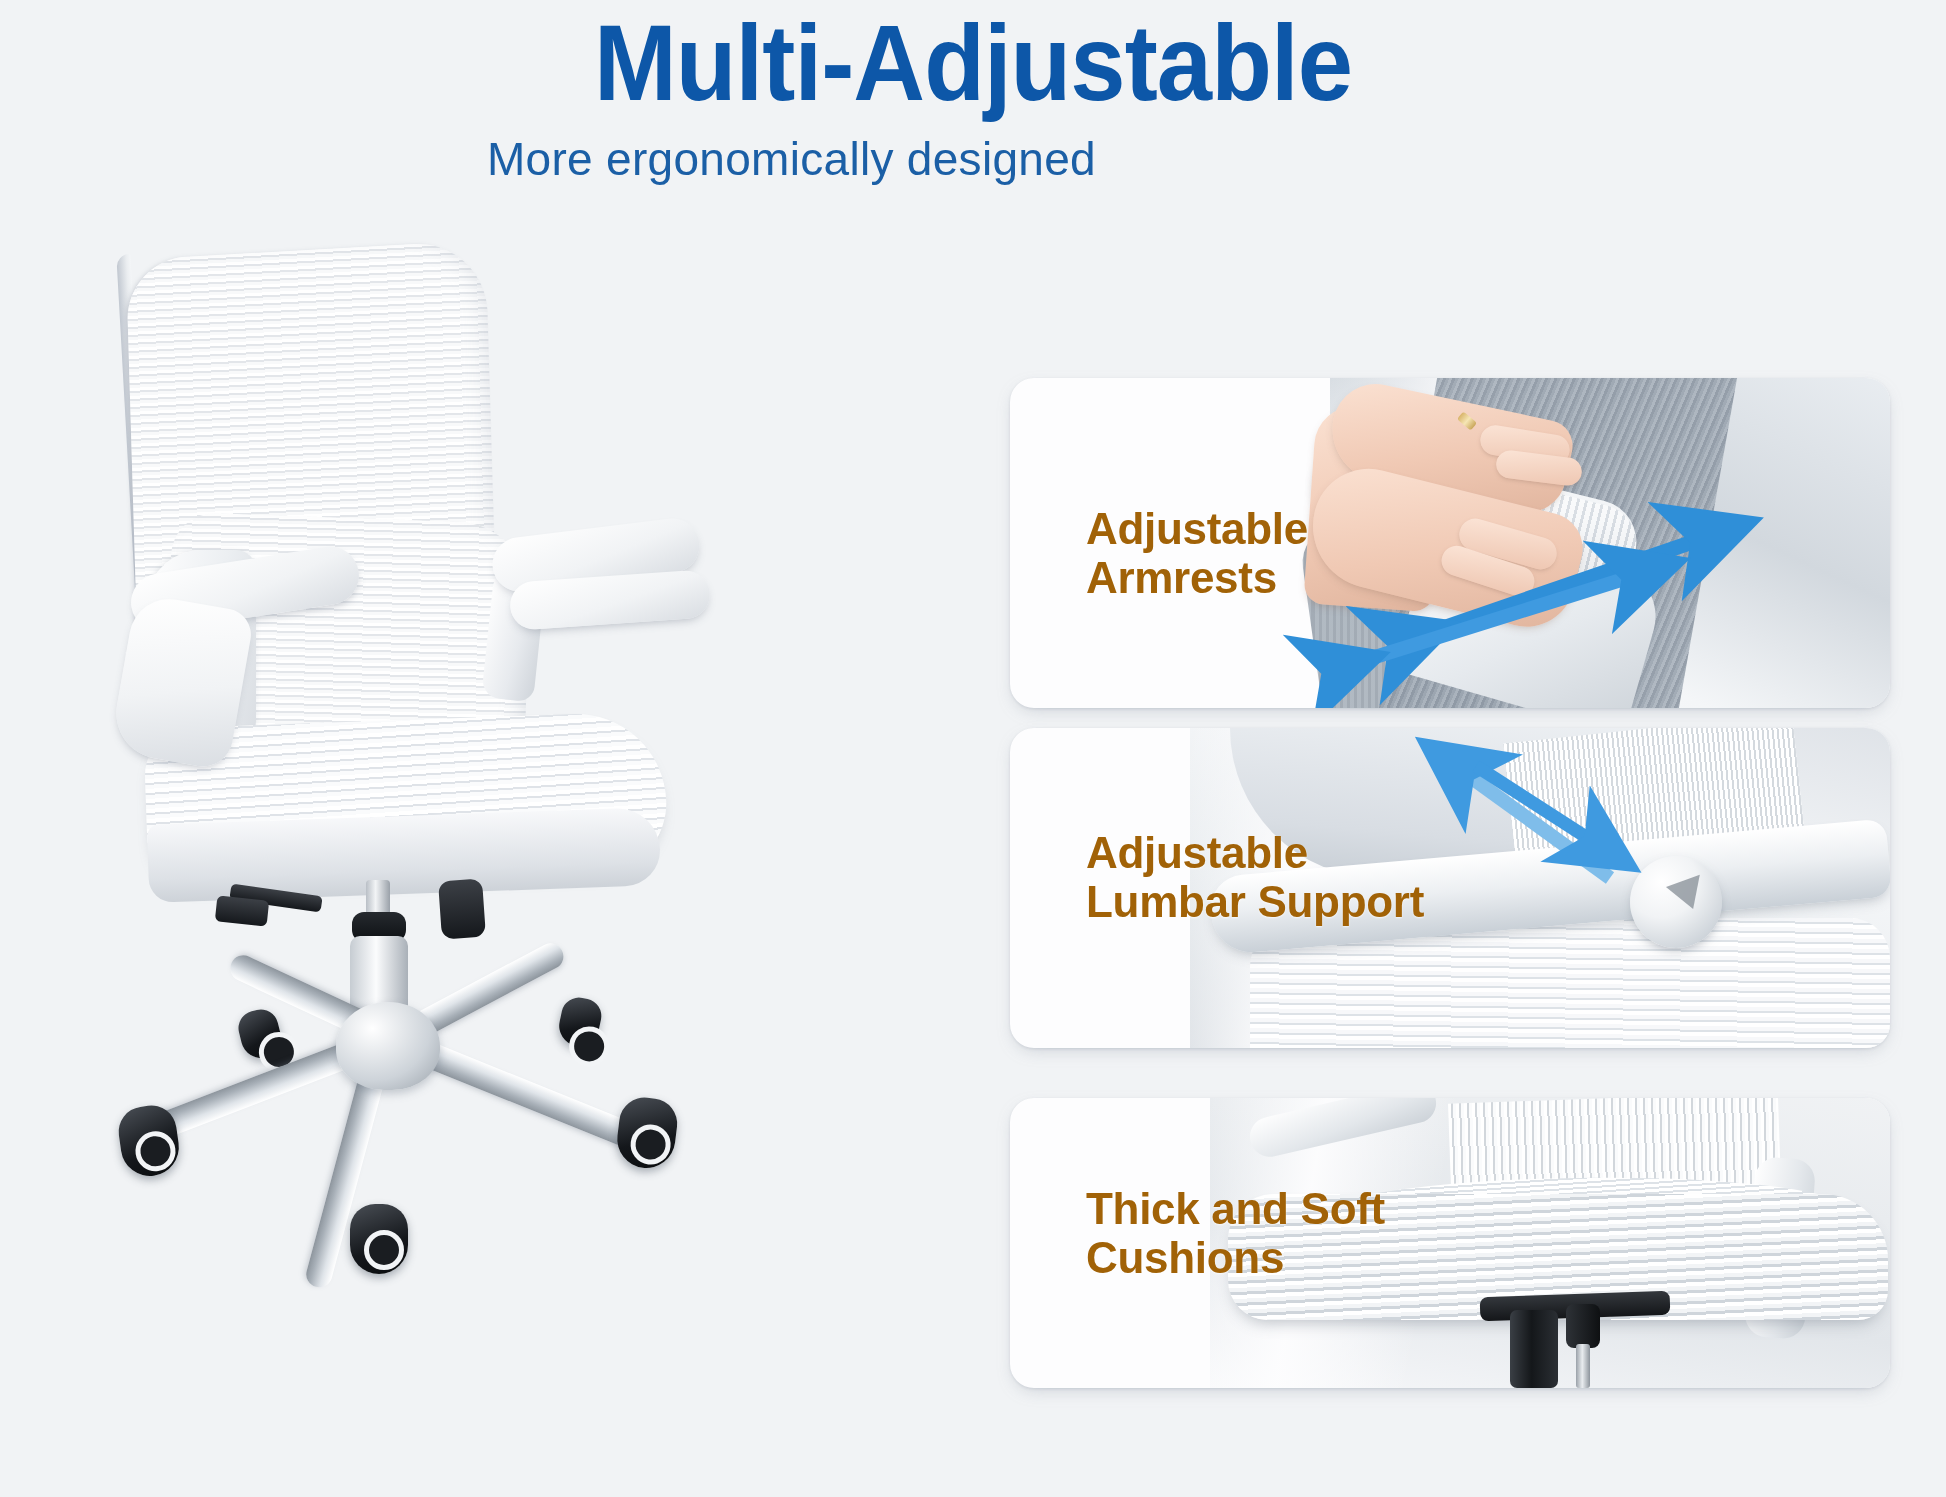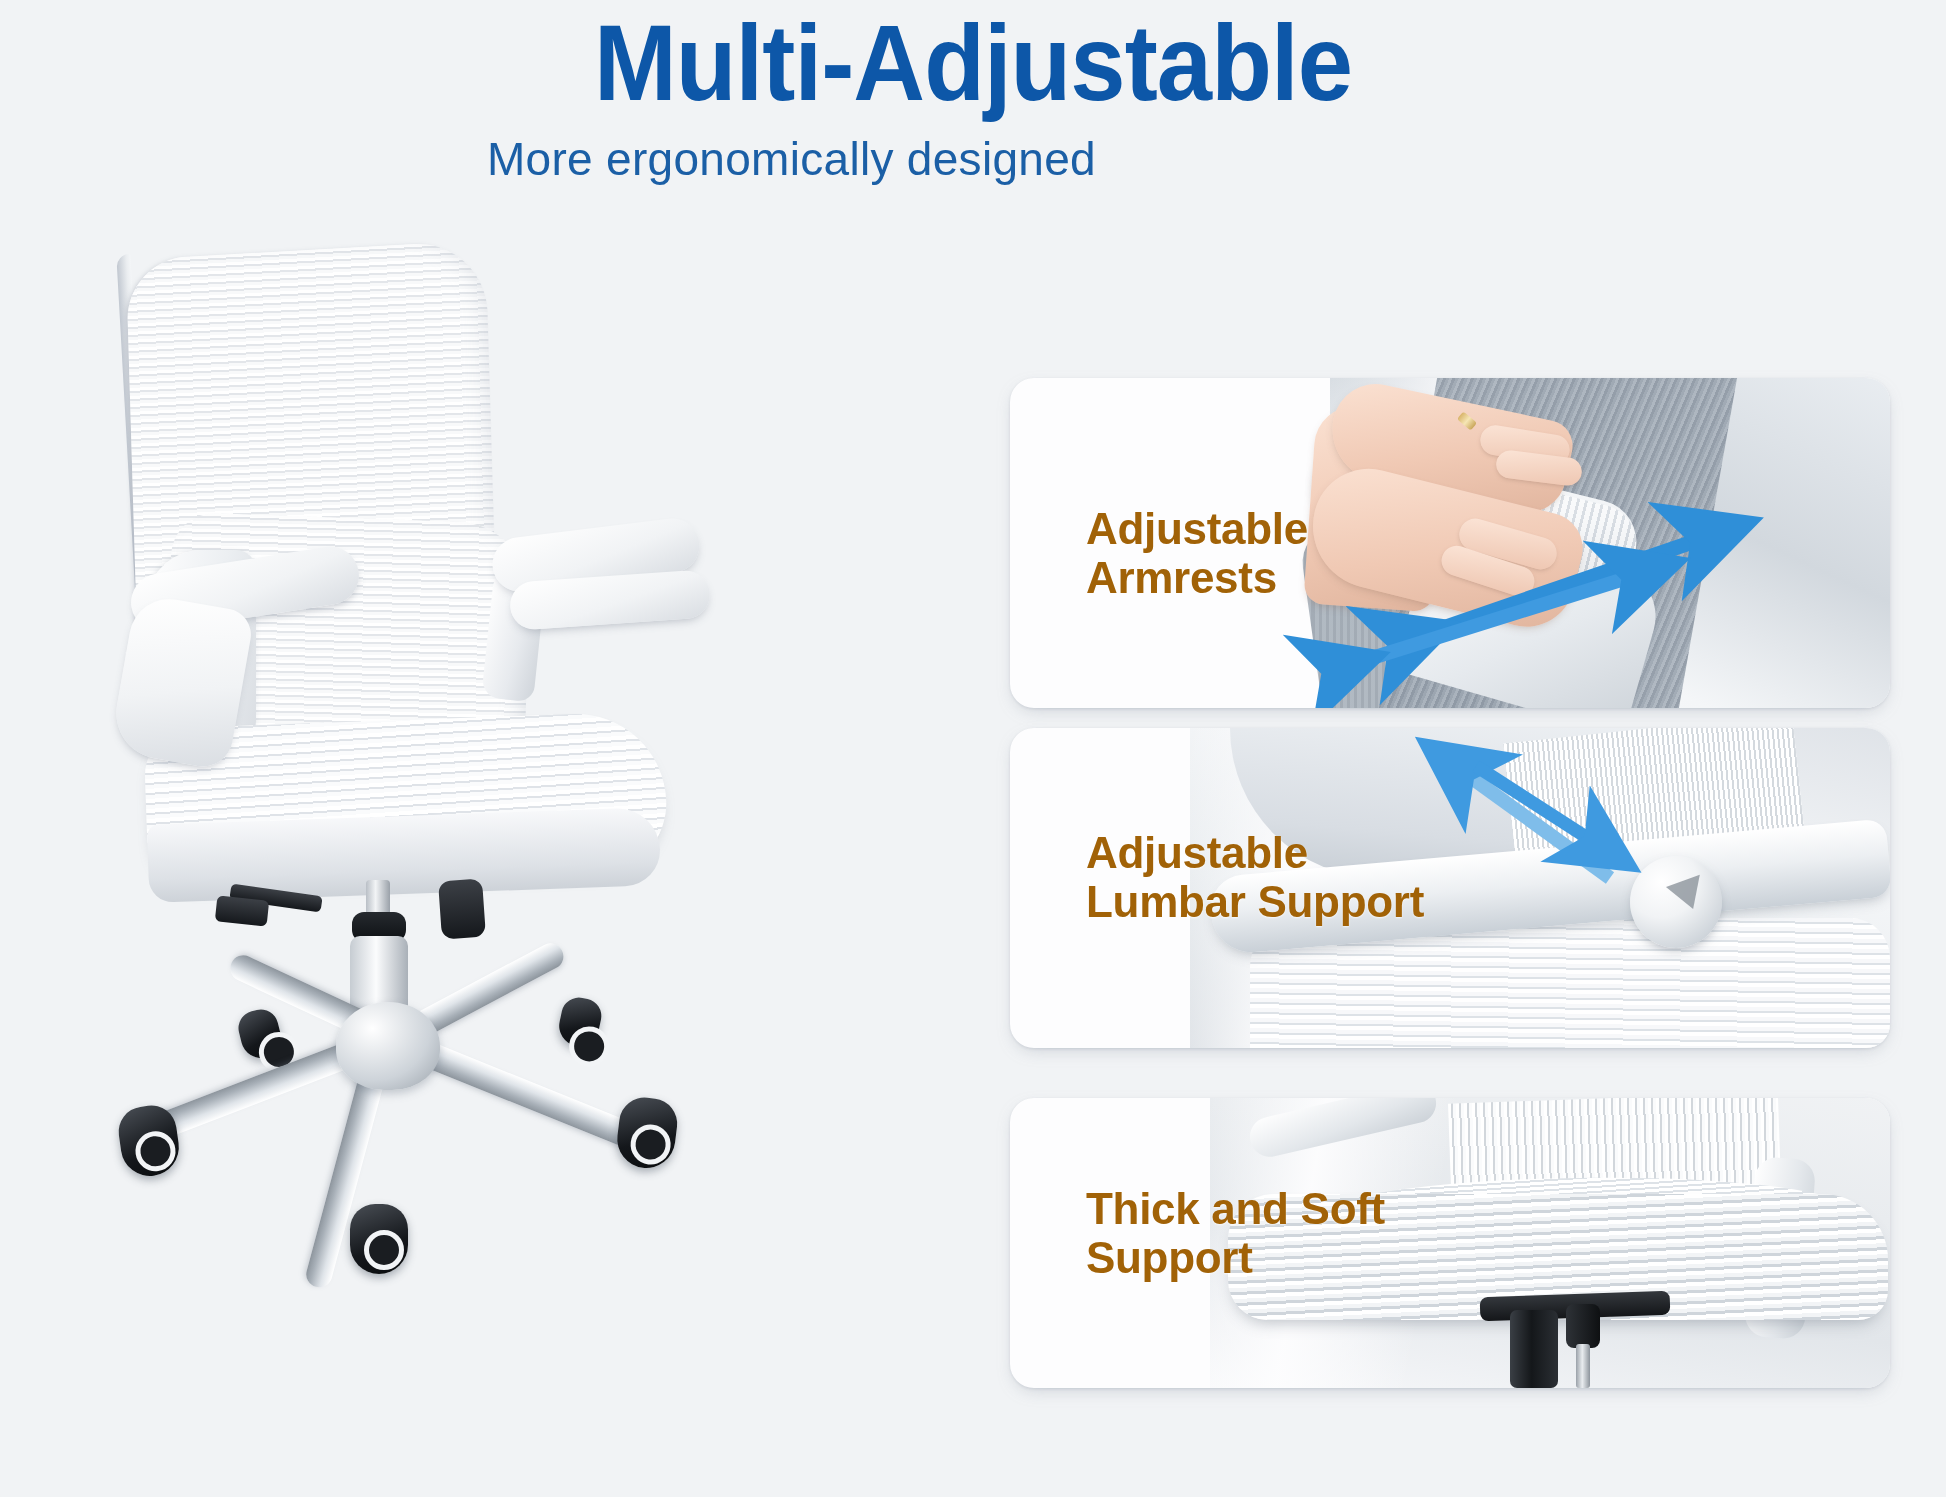--- a/index.html
+++ b/index.html
@@ -575,16 +575,16 @@
       <div id="p3-frame"></div>
       <div id="p3-cushion-top"></div>
       <div id="p3-cushion"></div>
       <div id="p3-bracket"></div>
       <div id="p3-col"></div>
       <div id="p3-col2"></div>
       <div id="p3-rod"></div>
     </div>
 
     <div id="label-3" class="card-label">Thick and Soft
-Support</div>
+Cushions</div>
   </div>
 
 </div>
 
 </body></html>

